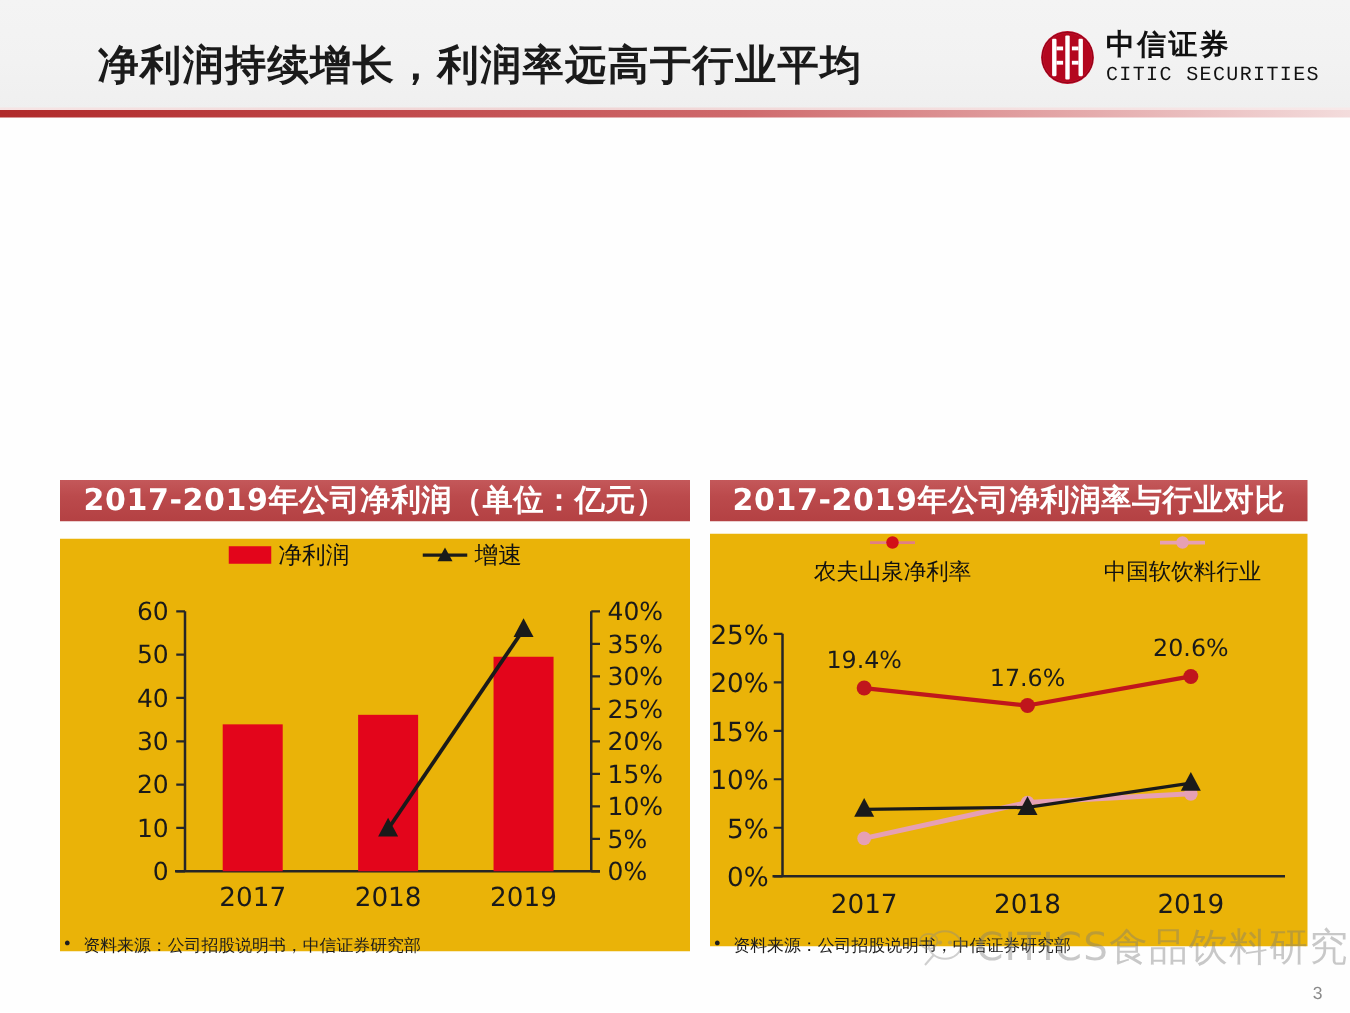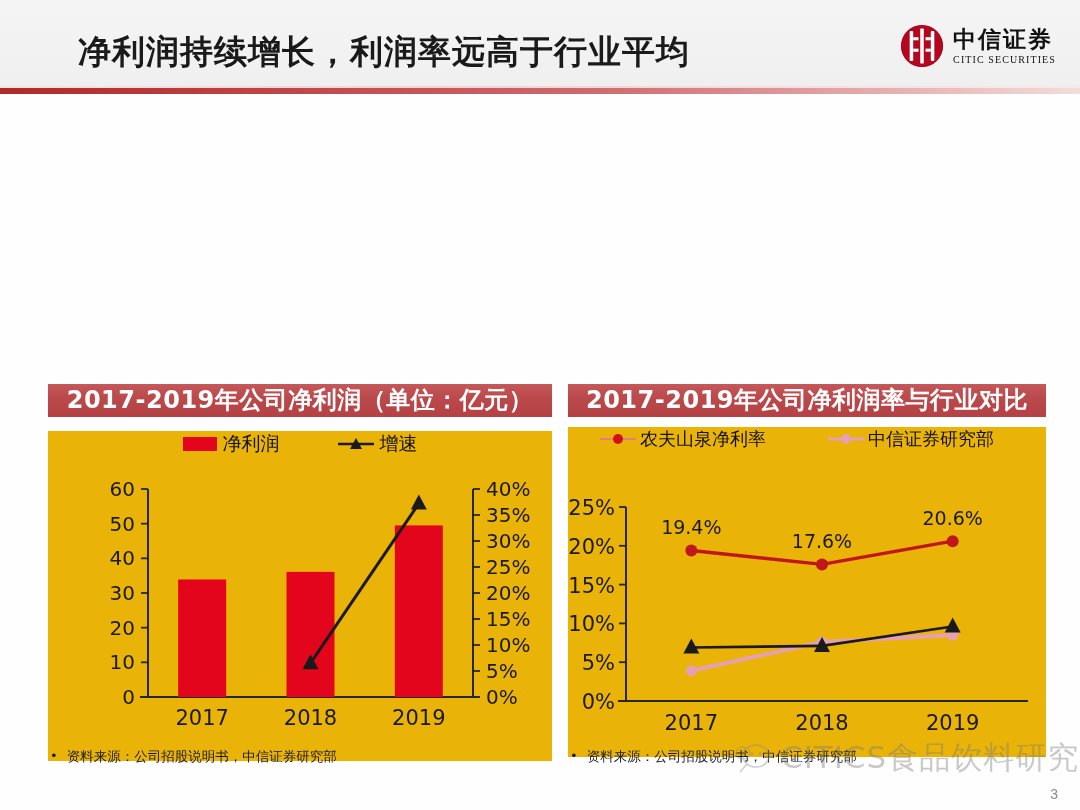--- a/index.html
+++ b/index.html
@@ -31,22 +31,22 @@
     font-family:"DejaVu Sans","Liberation Sans",sans-serif;
     margin-left:32px;
   }
 
   
   .logo{position:absolute;right:24px;top:24px;display:flex;align-items:center;gap:9px;}
   .logo-mark{width:44px;height:44px;flex:0 0 auto;}
   .logo-text{display:flex;flex-direction:column;line-height:1;}
   .logo-cn{font-size:23px;font-weight:bold;color:#111;letter-spacing:2px;
     font-family:"DejaVu Sans","Liberation Sans",sans-serif;}
-  .logo-en{font-size:10px;color:#111;letter-spacing:1.1px;margin-top:4px;
-    font-family:Liberation Serif, serif;}
+  .logo-en{font-size:16px;color:#111;letter-spacing:1.1px;margin-top:4px;
+    font-family:Liberation Mono, monospace;}
 
   
   .bullets{position:absolute;left:44px;top:133px;width:1000px;}
   .bullet{display:flex;align-items:flex-start;margin-bottom:16px;}
   .bullet-sq{
     width:11px;height:11px;background:#cf1225;flex:0 0 auto;
     margin:10px 13px 0 0;
   }
   .bullet-body{
     font-size:20.5px;line-height:31px;color:#111;
@@ -79,21 +79,21 @@
   .lg-line-mark{width:36px;height:14px;display:inline-block;}
 
   .legend-grid{
     margin-top:10px;display:grid;
     grid-template-columns:228px 236px;
     row-gap:2px;
     font-size:18px;color:#111;
     font-family:"DejaVu Sans","Liberation Sans",sans-serif;
     padding-left:32px;box-sizing:border-box;
   }
-  .legend-grid .legend-item{gap:4px;}
+  .legend-grid .legend-item{gap:4px;flex-direction:column;}
 
   .chart-wrap{position:absolute;left:0;top:0;width:100%;}
 
   
   .footnote{
     position:absolute;font-size:13.5px;color:#1d1d1d;
     font-family:"DejaVu Sans","Liberation Sans",sans-serif;
     display:flex;align-items:flex-start;gap:9px;white-space:nowrap;
   }
   .footnote .fdot{font-size:13px;line-height:1.2;}
@@ -264,21 +264,21 @@
         </span>
 
 
         <span class="legend-item">
           <span class="lg-line-mark">
             <svg width="36" height="14" viewBox="0 0 36 14">
               <line x1="0" y1="7" x2="36" y2="7" stroke="#e6a0b4" stroke-width="3"></line>
               <circle cx="18" cy="7" r="5" fill="#e6a0b4"></circle>
             </svg>
           </span>
-          <span>中信证券研究部</span>
+          <span>中国软饮料行业</span>
         </span>
       </div>
 
       <div class="chart-wrap" style="top:66px;">
         <svg width="478" height="250" viewBox="0 0 478 250">
           <g id="nmLeftAxis">
               <line x1="51" y1="208" x2="58" y2="208" stroke="#262626" stroke-width="1.8"></line>
               <text x="47" y="216" fill="#1a1a1a" font-size="21" text-anchor="end">0%</text>
               <line x1="51" y1="169.2" x2="58" y2="169.2" stroke="#262626" stroke-width="1.8"></line>
               <text x="47" y="177.2" fill="#1a1a1a" font-size="21" text-anchor="end">5%</text>

